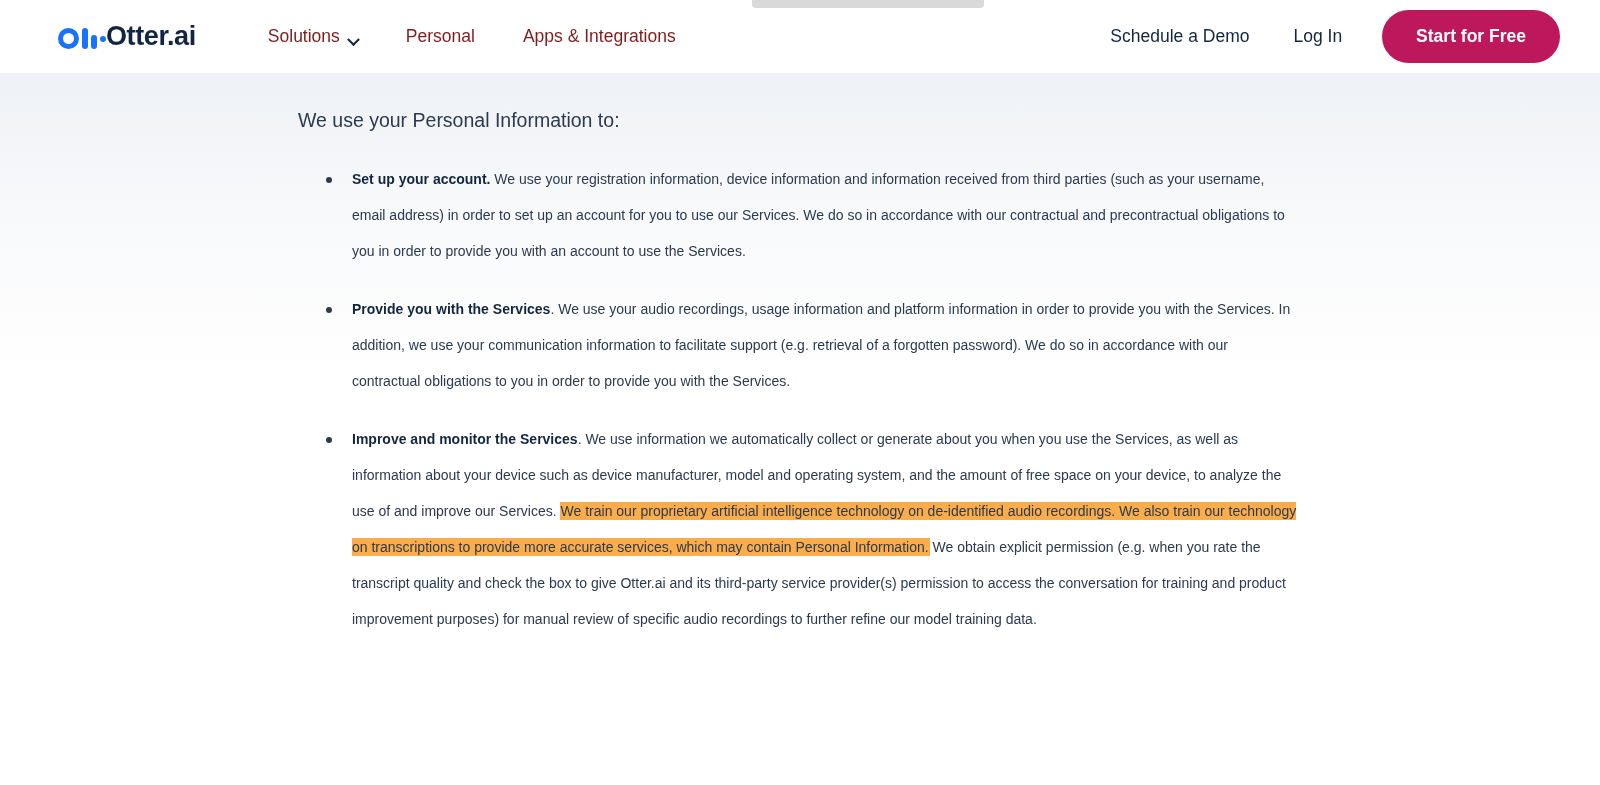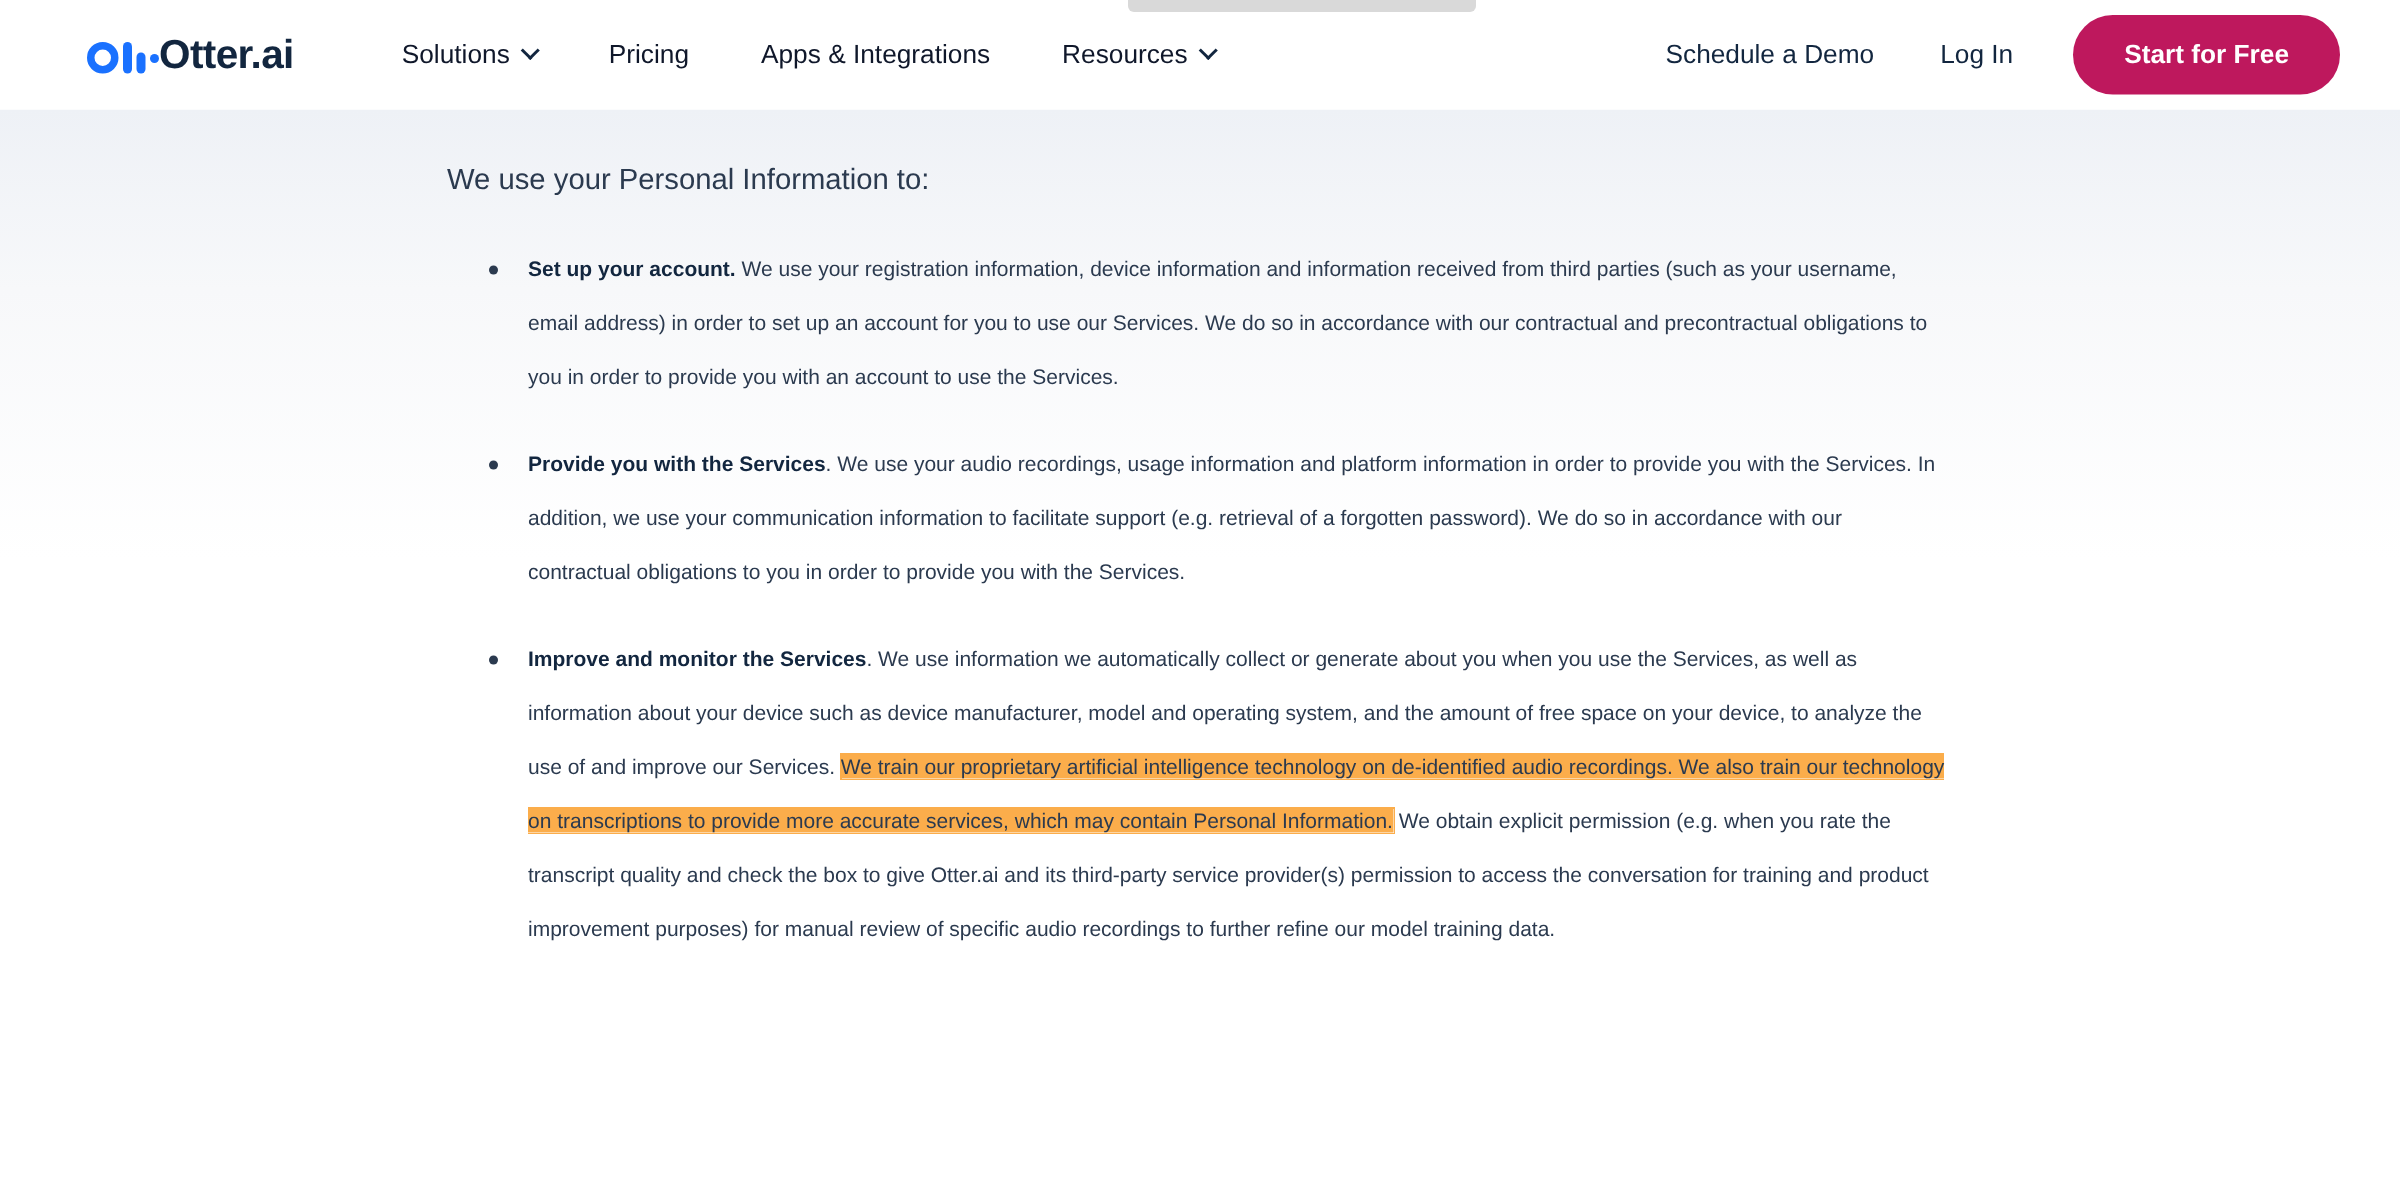--- a/index.html
+++ b/index.html
@@ -52,24 +52,24 @@
   }
 
   .nav {
     display: flex;
     align-items: center;
     gap: 0px;
     margin-left: 48px;
   }
   .nav-item {
     display: flex;
-    align-items: center;
+    align-items: flex-end;
     gap: 9px;
     font-size: 17.5px;
-    color: #0f172a;
+    color: #7f1d1d;
     padding: 10px 24px;
     cursor: pointer;
     white-space: nowrap;
   }
   .chev {
     display: inline-block;
     width: 9px; height: 9px;
     border-right: 2.2px solid #12263f;
     border-bottom: 2.2px solid #12263f;
     transform: rotate(45deg) translate(-2px,-2px);
@@ -178,28 +178,24 @@
     </div>
     <div class="logo-text">Otter.ai</div>
   </div>
 
   <nav class="nav">
     <div class="nav-item">
       <span>Solutions</span>
       <span class="chev"></span>
     </div>
     <div class="nav-item">
-      <span>Pricing</span>
+      <span>Personal</span>
     </div>
     <div class="nav-item">
       <span>Apps &amp; Integrations</span>
-    </div>
-    <div class="nav-item">
-      <span>Resources</span>
-      <span class="chev"></span>
     </div>
   </nav>
 
   <div class="header-right">
     <div class="link-plain">Schedule a Demo</div>
     <div class="link-plain">Log In</div>
     <button class="cta">Start for Free</button>
   </div>
 </div>
 

